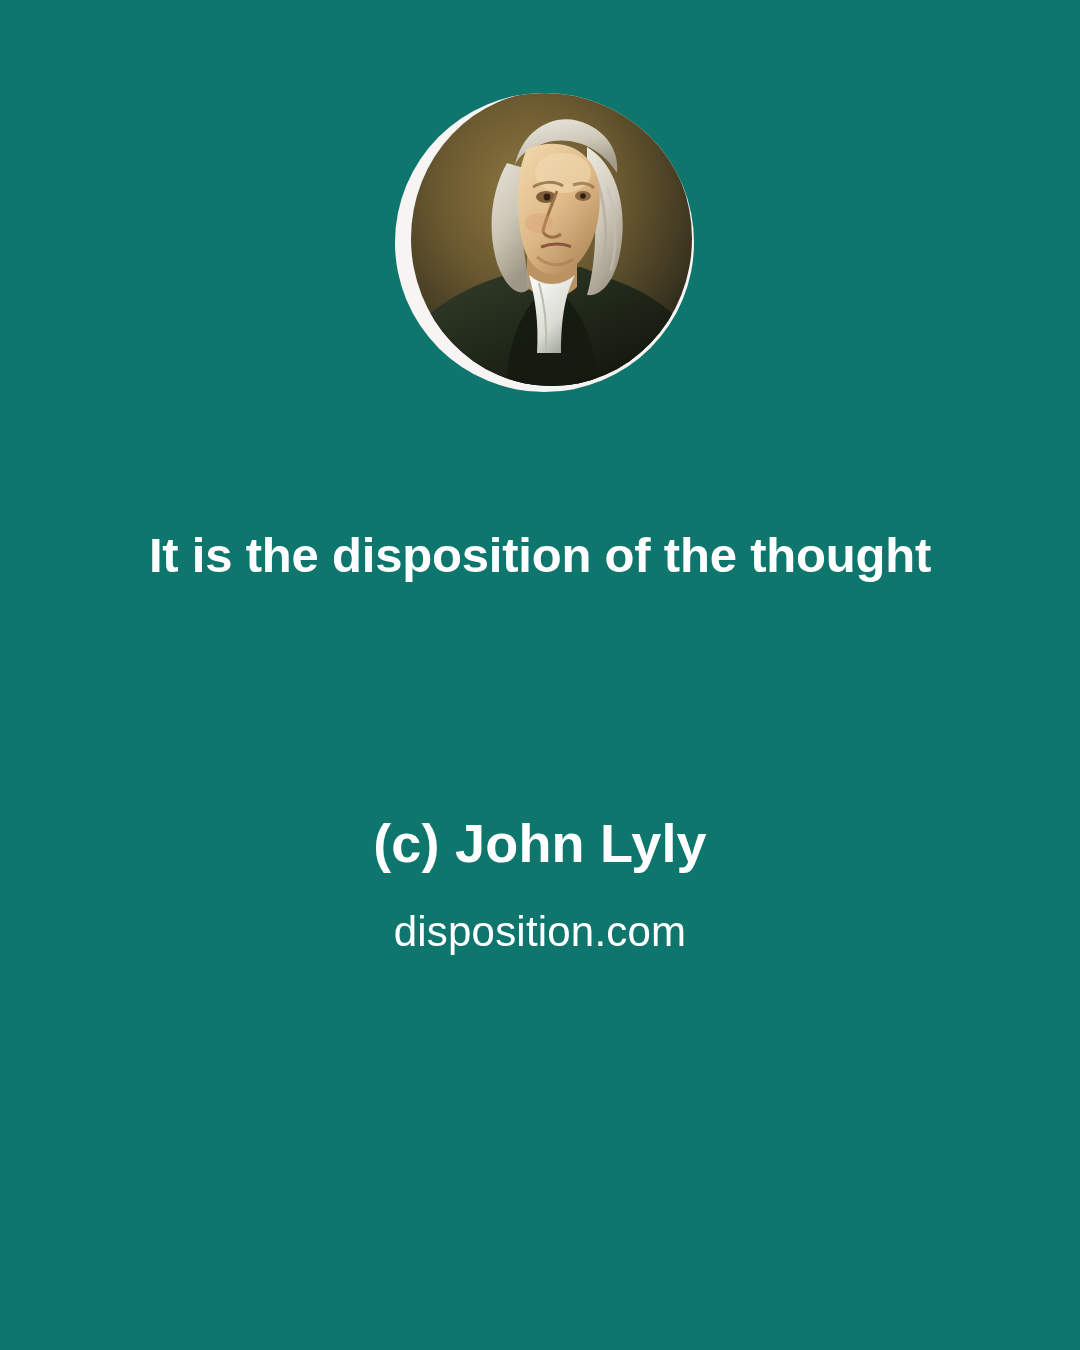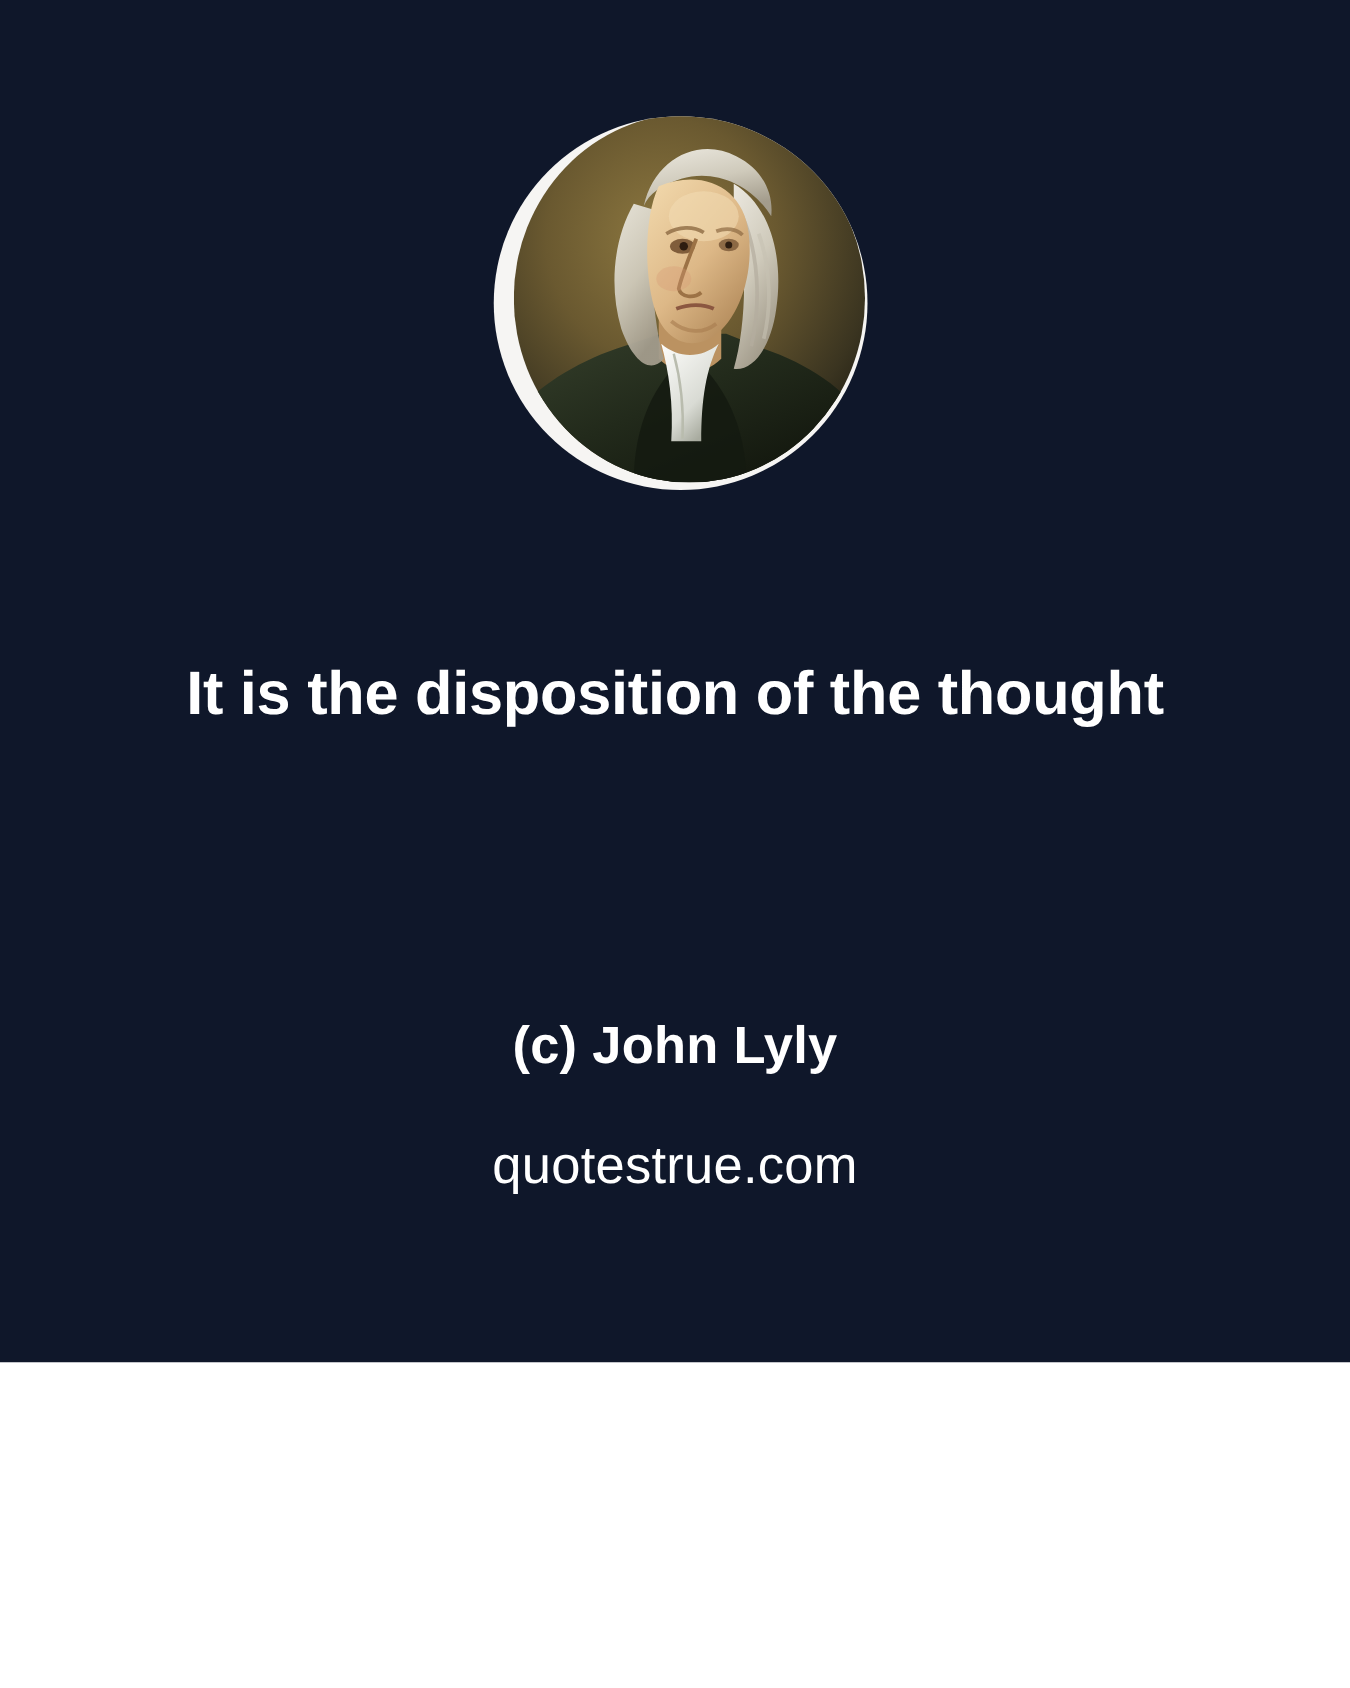--- a/index.html
+++ b/index.html
@@ -6,22 +6,22 @@
     margin: 0;
     padding: 0;
     background: #ffffff;
   }
   body {
     font-family: "Liberation Sans", sans-serif;
   }
   #quote-card {
     position: relative;
     width: 1080px;
-    height: 1090px;
-    background: #0f172a;
+    height: 1350px;
+    background: #0f766e;
     overflow: hidden;
     display: block;
   }
 
   
   #portrait-wrap {
     position: absolute;
     left: 395px;
     top: 93px;
     width: 299px;
@@ -65,21 +65,21 @@
   }
 
   
   #attribution {
     position: absolute;
     left: 60px;
     top: 812px;
     width: 960px;
     text-align: center;
     color: #ffffff;
-    font-size: 42px;
+    font-size: 54px;
     font-weight: 700;
     letter-spacing: 0.2px;
   }
 
   
   #website {
     position: absolute;
     left: 60px;
     top: 908px;
     width: 960px;
@@ -172,15 +172,15 @@
       </svg>
     </div>
   </div>
 
   <div id="quote-text">
     <span class="qline">It is the disposition of the thought</span>
   </div>
 
   <div id="attribution">(c) John Lyly</div>
 
-  <div id="website">quotestrue.com</div>
+  <div id="website">disposition.com</div>
 
 </div>
 
 </body></html>

